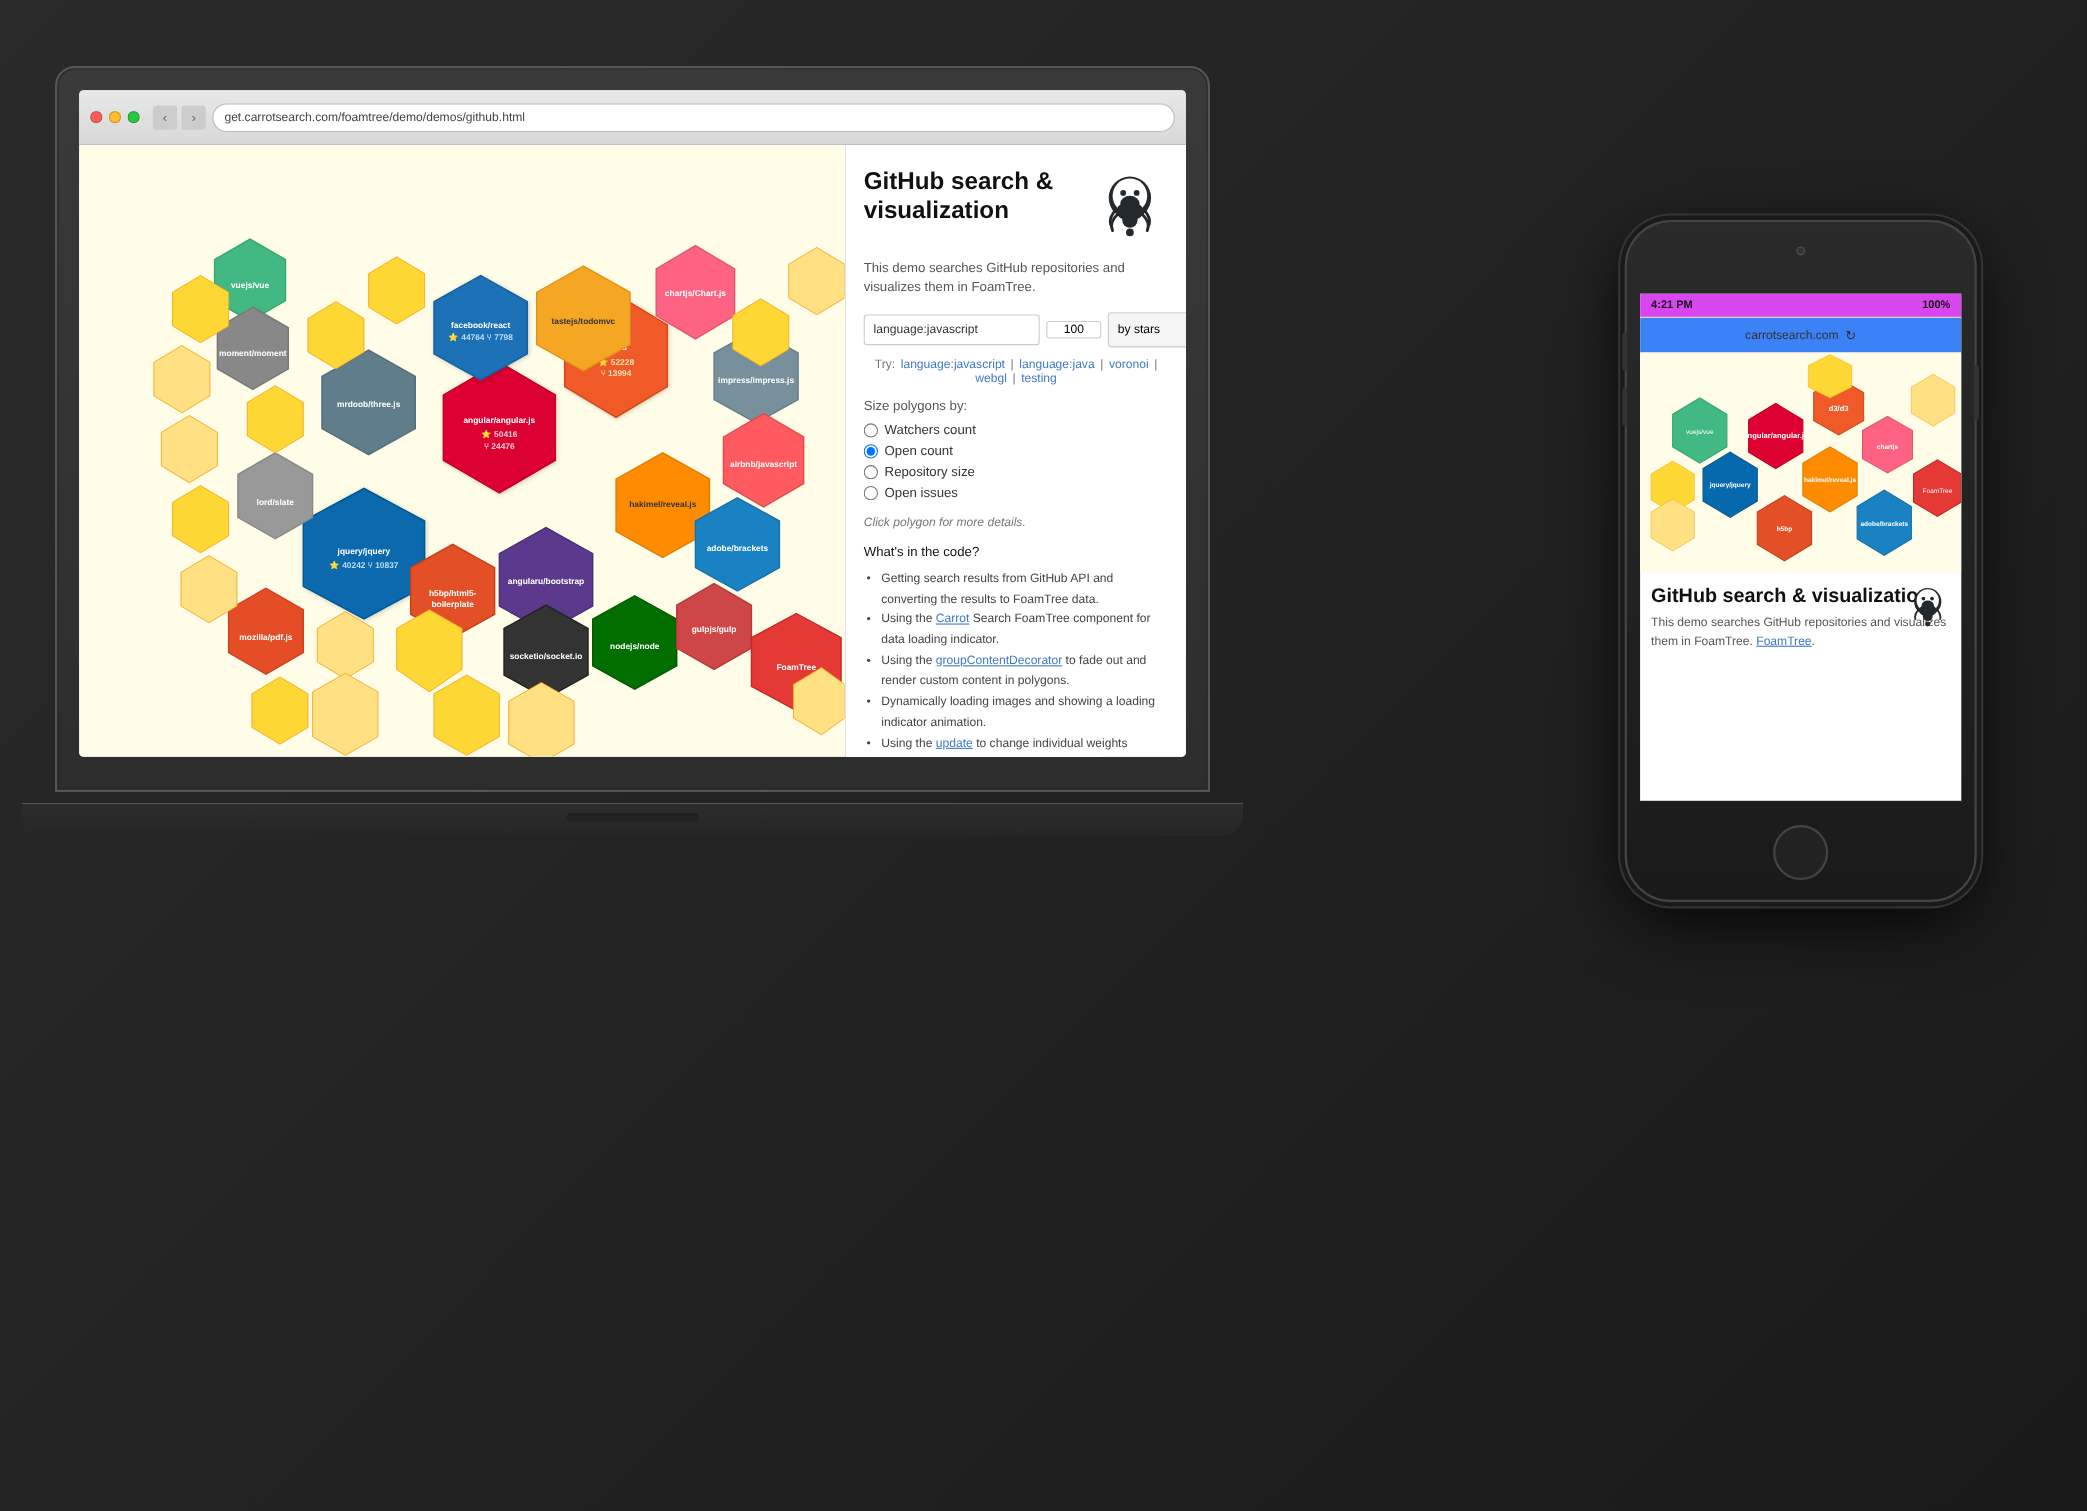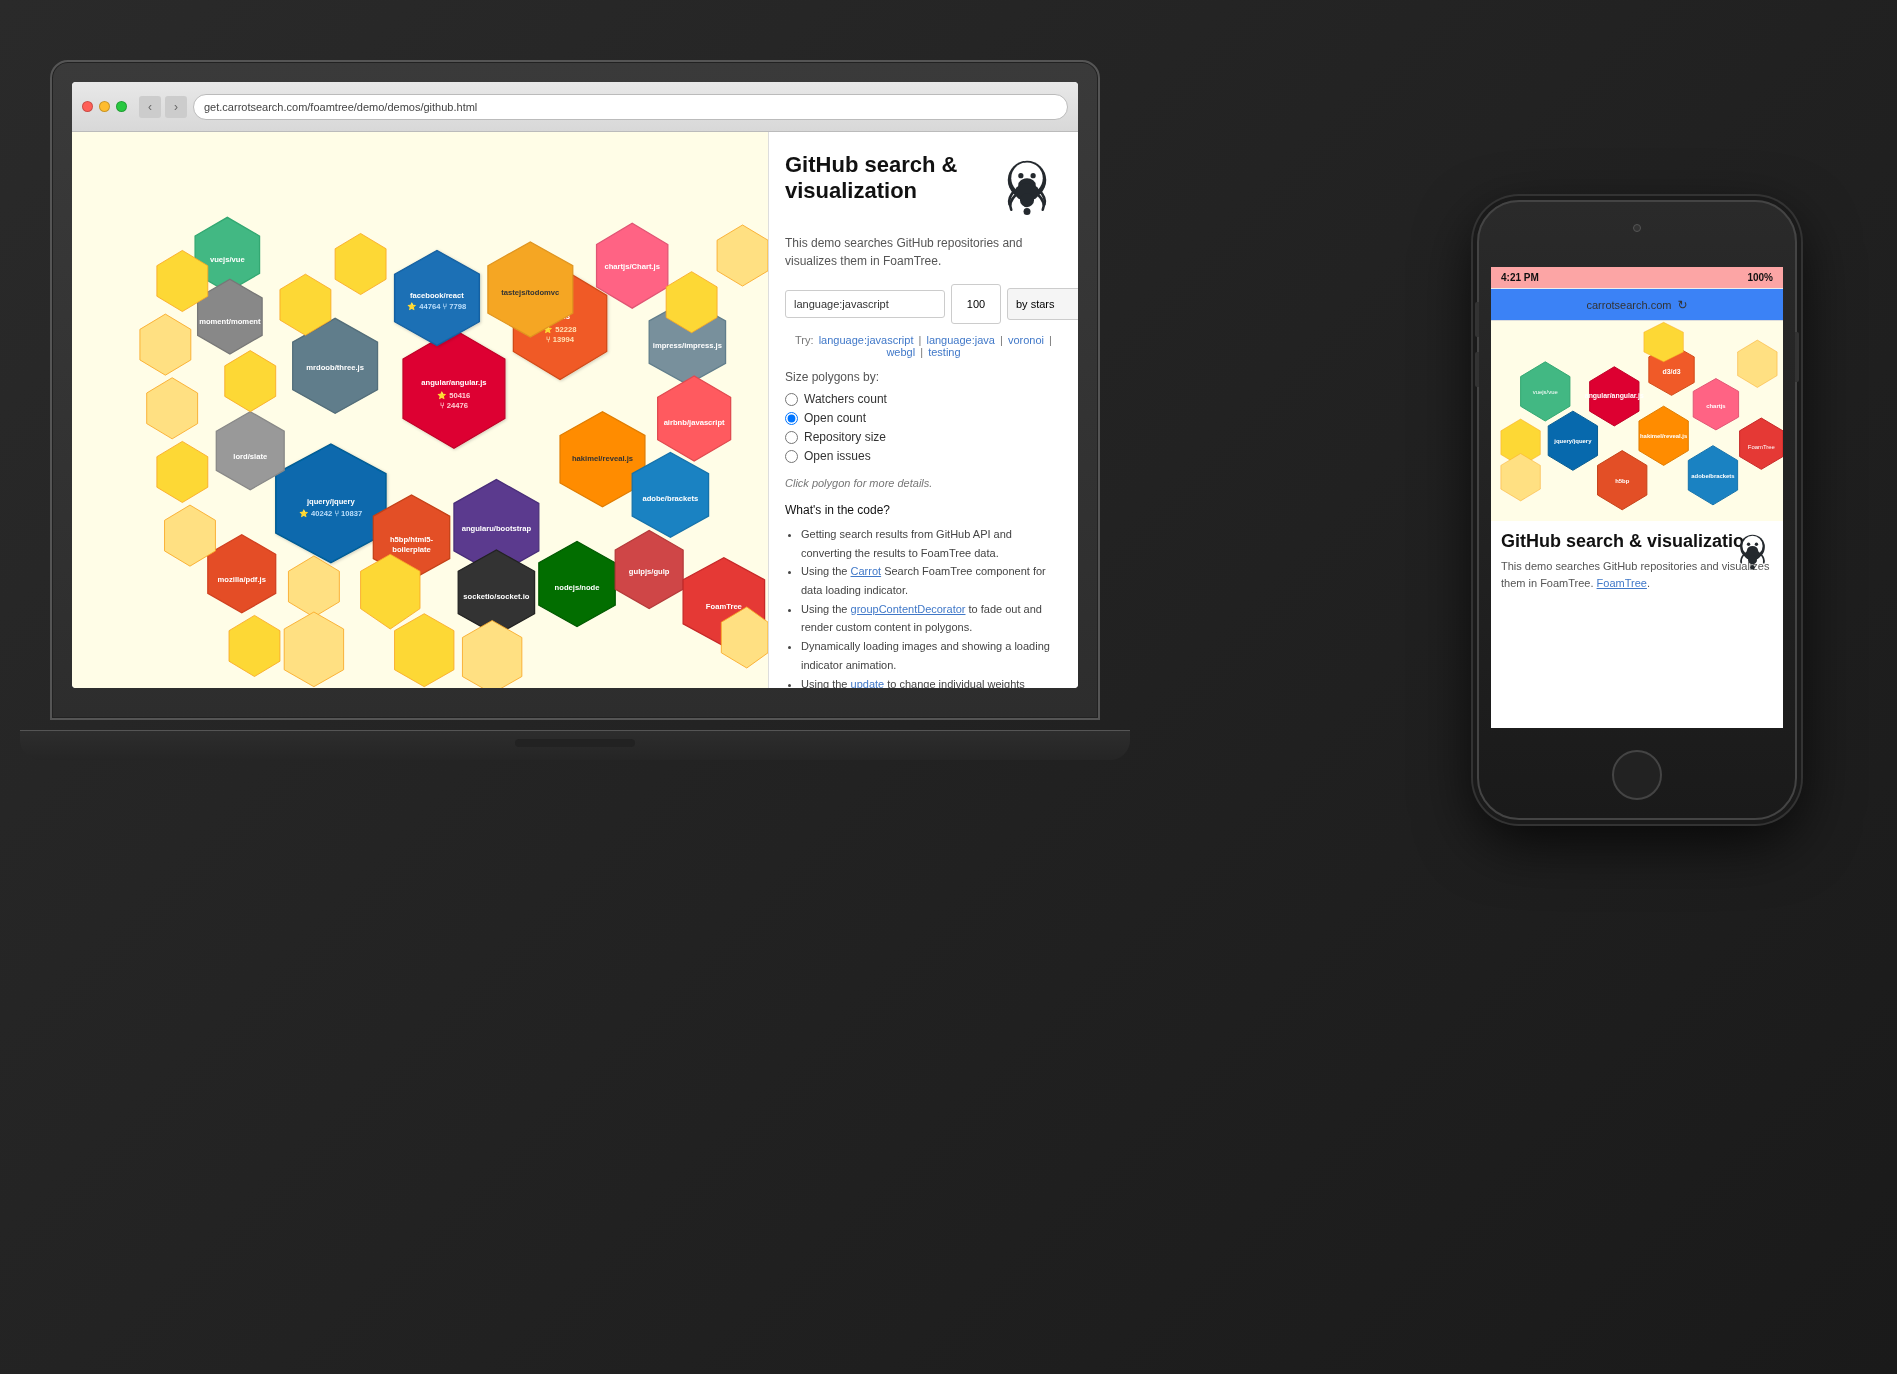--- a/index.html
+++ b/index.html
@@ -193,21 +193,21 @@
       height: 28px;
       border: 1px solid #ccc;
       border-radius: 3px;
       padding: 0 8px;
       font-size: 11px;
       color: #333;
     }
 
     .search-num {
       width: 50px;
-      height: 40px;
+      height: 16px;
       border: 1px solid #ccc;
       border-radius: 3px;
       padding: 0 4px;
       font-size: 11px;
       text-align: center;
     }
 
     .sort-select {
       height: 32px;
       border: 1px solid #ccc;
@@ -363,21 +363,21 @@
       top: 150px;
       width: 4px;
       height: 35px;
       background: #333;
       border-radius: 2px 0 0 2px;
     }
 
     
     .phone-status-bar {
       height: 22px;
-      background: #fca5a5;
+      background: #d946ef;
       display: flex;
       align-items: center;
       justify-content: space-between;
       padding: 0 10px;
       font-size: 10px;
       font-weight: 600;
       color: #111;
       border-bottom: 1px solid #eee;
     }
 

